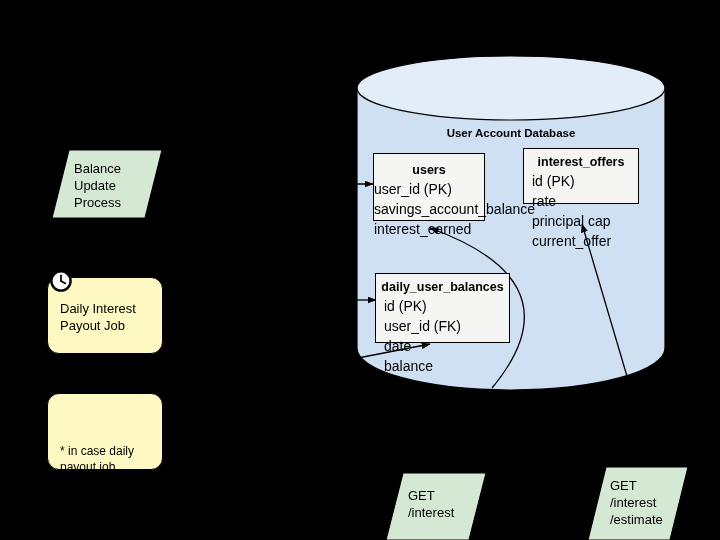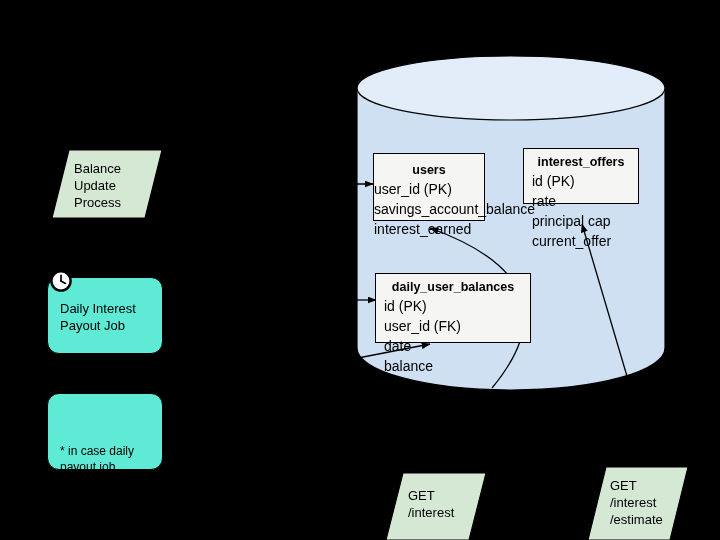--- a/index.html
+++ b/index.html
@@ -32,21 +32,21 @@
   .para-label {
     position: absolute;
     font-size: 13px;
     color: #000;
     line-height: 1.32;
     white-space: pre-line;
   }
   
   .job-box {
     position: absolute;
-    background: #5eead4;
+    background: #fef9c3;
     border: 1px solid #000000;
     border-radius: 12px;
     box-sizing: border-box;
   }
   .job-title {
     position: absolute;
     font-size: 13px;
     line-height: 1.33;
     white-space: pre-line;
   }
@@ -113,37 +113,38 @@
 
     <line x1="344" y1="300" x2="376" y2="300" stroke="#000000" stroke-width="1.3" marker-end="url(#arrowhead)"></line>
 
     <line x1="358" y1="358" x2="430" y2="344" stroke="#000000" stroke-width="1.3" marker-end="url(#arrowhead)"></line>
 
     <path d="M492,388 C540,330 546,270 430,228" fill="none" stroke="#000000" stroke-width="1.3" marker-end="url(#arrowhead)"></path>
 
     <line x1="629" y1="383" x2="582" y2="224" stroke="#000000" stroke-width="1.3" marker-end="url(#arrowhead)"></line>
   </svg>
 
+  <div class="db-title" style="left:411px; top:127px;">User Account Database</div>
 
   <div class="table-box" style="left:373px; top:153px; width:112px; height:68px;padding-left:33px;">
     <div class="table-name" style="top:9px;">users</div>
     <div class="table-fields" style="left:0; top:26px;">user_id (PK)
 savings_account_balance
 interest_earned</div>
   </div>
 
   <div class="table-box" style="left:523px; top:148px; width:116px; height:56px;">
     <div class="table-name" style="top:6px;">interest_offers</div>
     <div class="table-fields" style="left:8px; top:23px;">id (PK)
 rate
 principal cap
 current_offer</div>
   </div>
 
-  <div class="table-box" style="left:375px; top:273px; width:156px; height:70px;">
+  <div class="table-box" style="left:375px; top:273px; width:135px; height:70px;">
     <div class="table-name" style="top:6px;">daily_user_balances</div>
     <div class="table-fields" style="left:8px; top:23px;">id (PK)
 user_id (FK)
 date
 balance</div>
   </div>
 
   <div class="para-wrap" style="left:52px; top:150px; width:110px; height:68px;">
     <svg width="110" height="68" viewBox="0 0 110 68" xmlns="http://www.w3.org/2000/svg">
       <polygon points="17,0 110,0 93,68 0,68" fill="#d5e8d4" stroke="#000000" stroke-width="1.1"></polygon>

